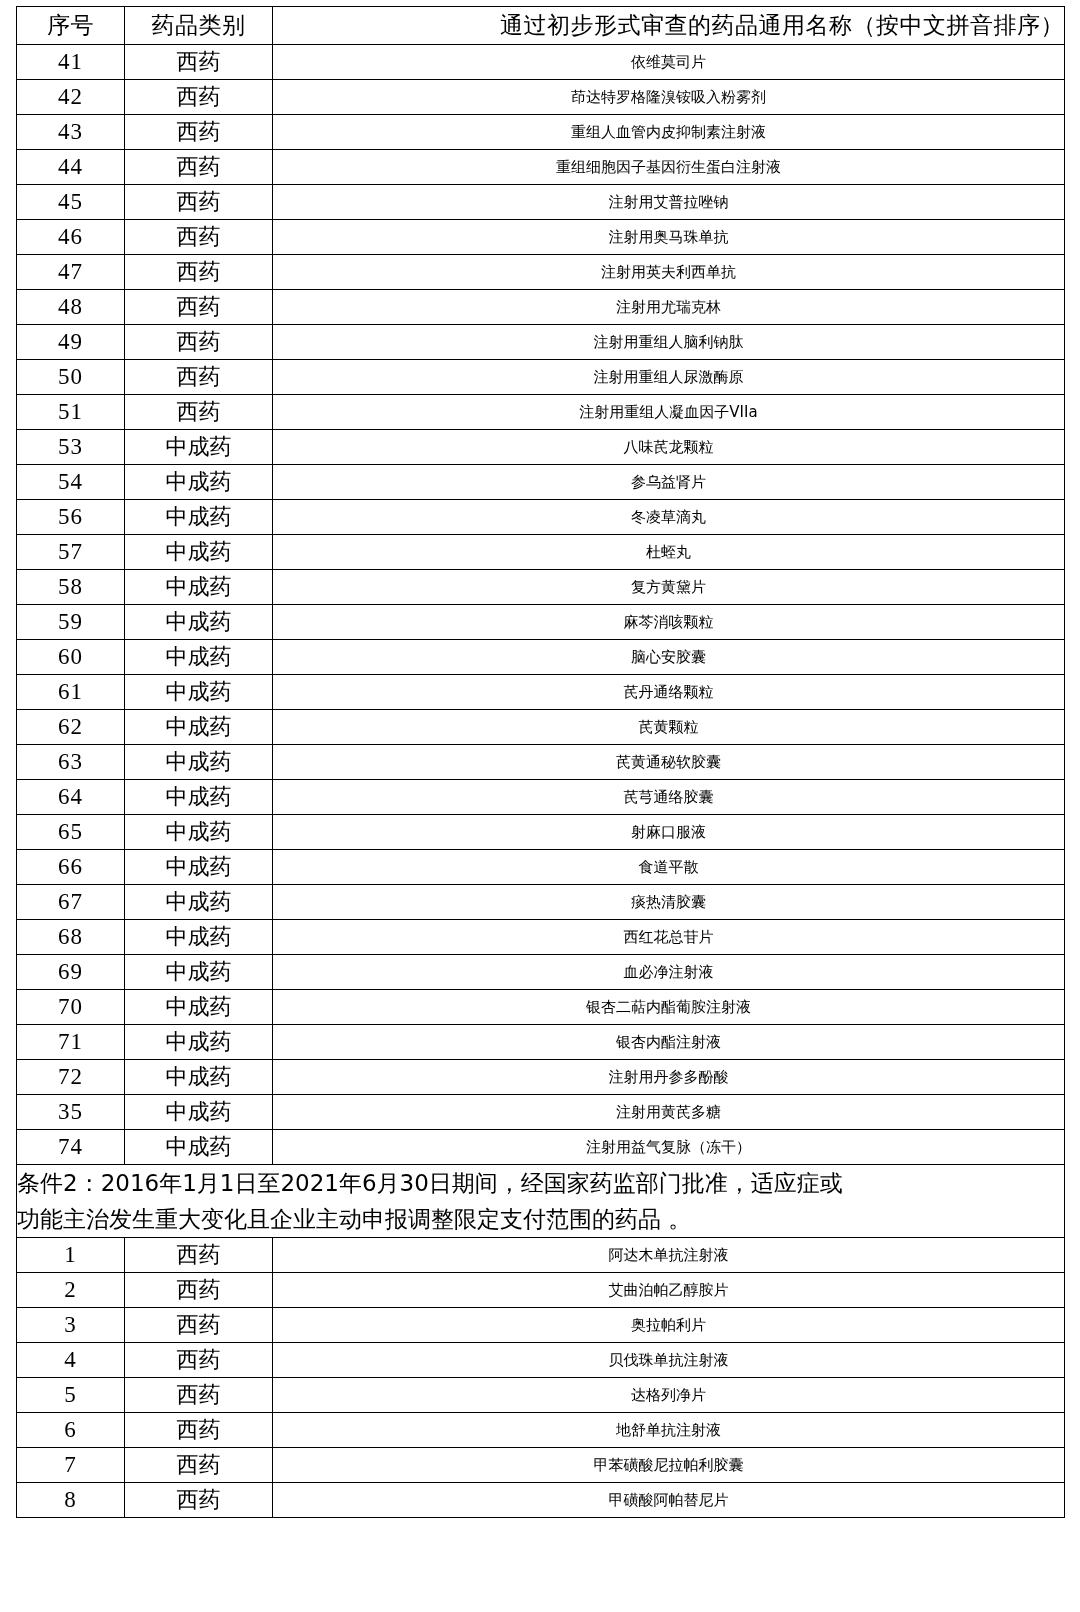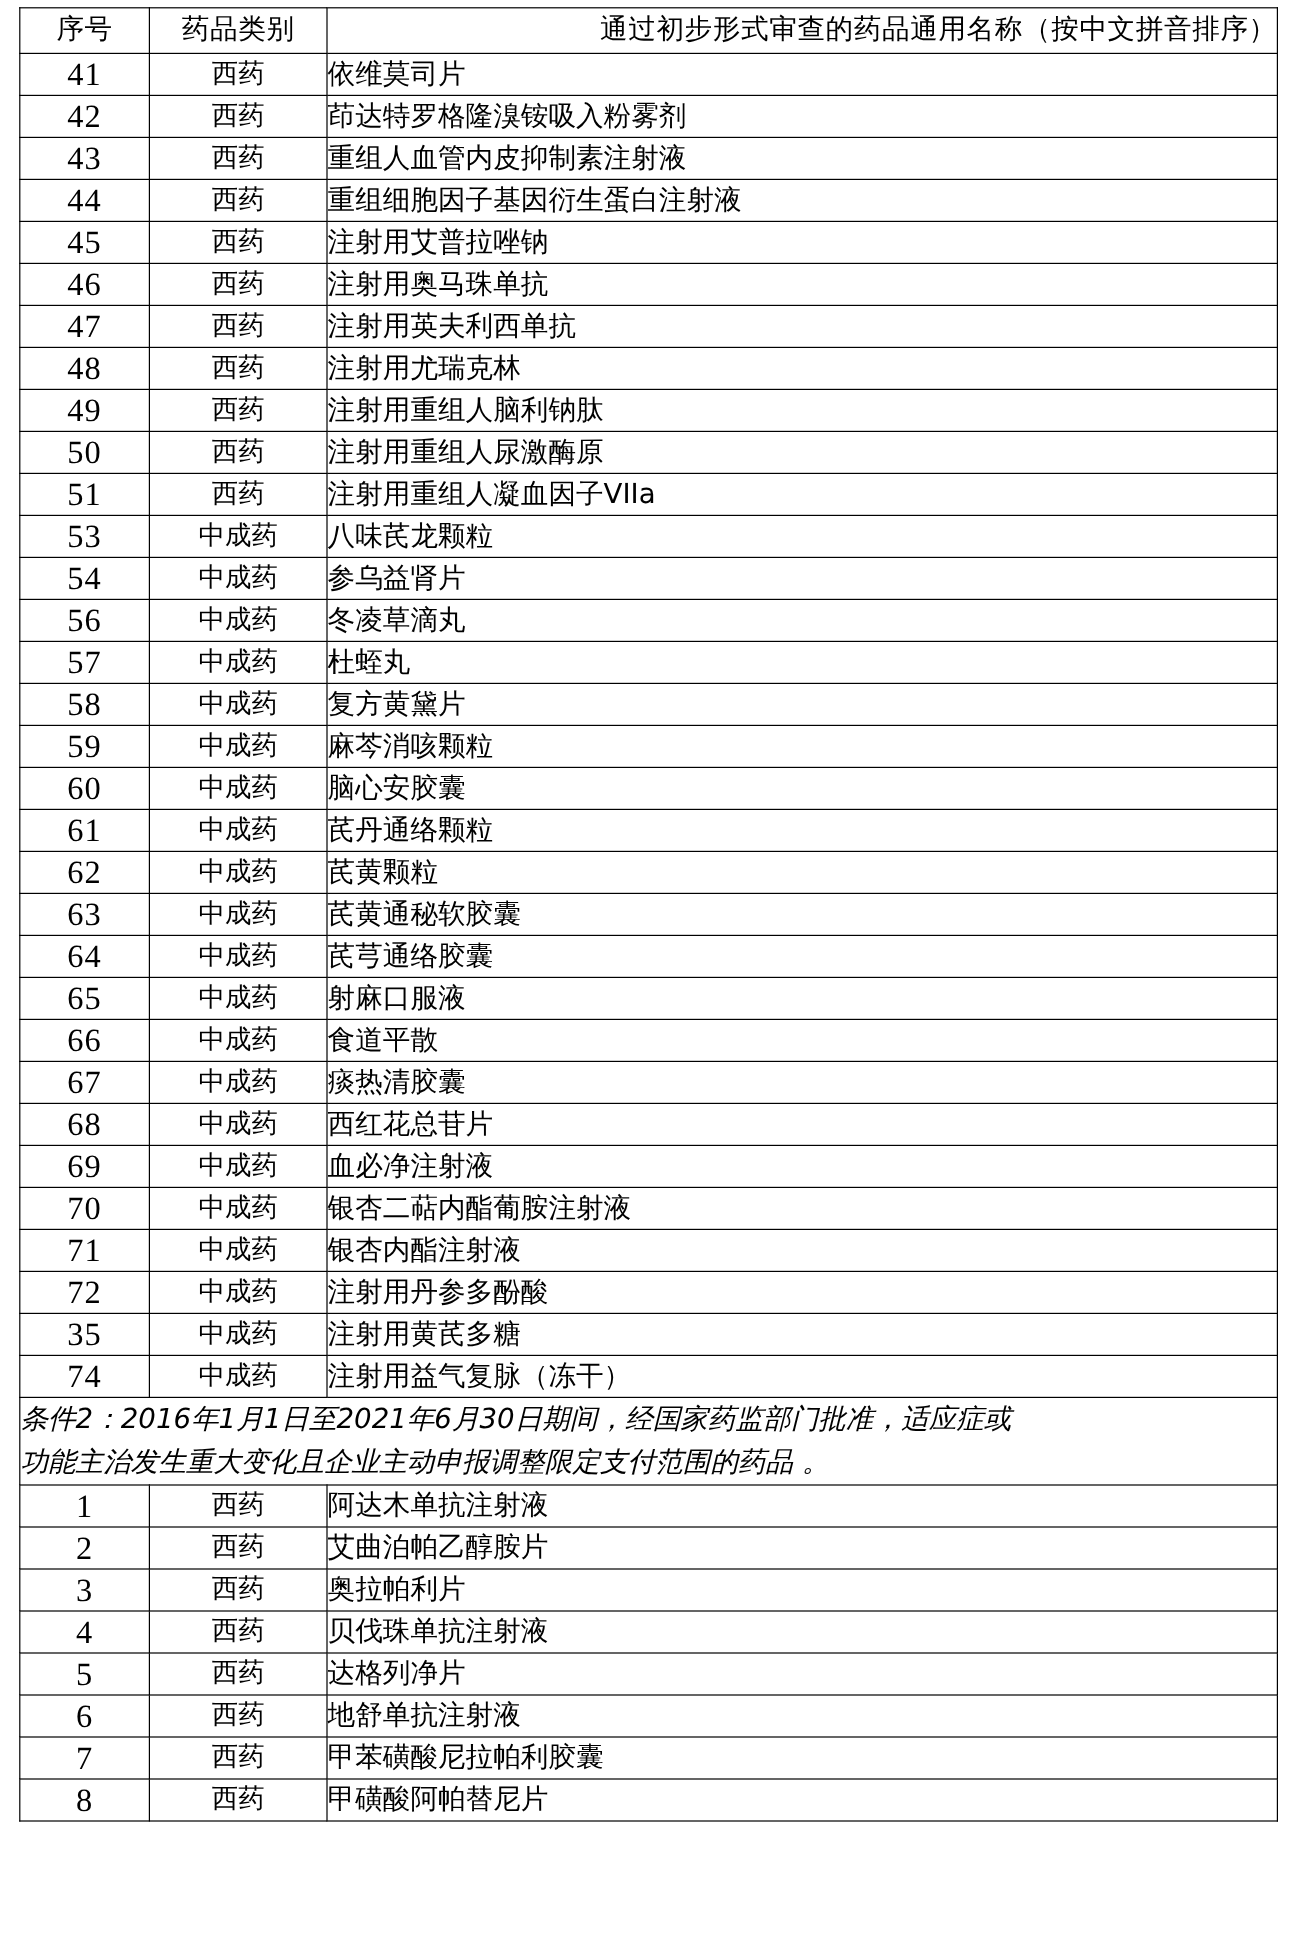--- a/index.html
+++ b/index.html
@@ -44,51 +44,50 @@
     line-height: 37px;
     font-family: "DejaVu Sans", "Liberation Sans", sans-serif;
     font-weight: bold;
   }
   .hdr-cell.name {
     text-align: right;
     padding-left: 8px;
   }
   .cell-no {
     text-align: center;
-    font-size: 27px;
+    font-size: 23px;
     height: 34px;
     line-height: 34px;
     letter-spacing: 1px;
   }
   .cell-cat {
     text-align: center;
     font-size: 22px;
     height: 34px;
     line-height: 34px;
     font-family: "DejaVu Sans", "Liberation Sans", sans-serif;
   }
   .cell-name {
-    text-align: left;
-    font-size: 23px;
+    text-align: center;
+    font-size: 15px;
     height: 34px;
     line-height: 34px;
     padding-left: 8px;
     font-family: "DejaVu Sans", "Liberation Sans", sans-serif;
     white-space: nowrap;
   }
   .note-cell {
     text-align: left;
     font-size: 23px;
     line-height: 36px;
     padding: 2px 6px 4px 6px;
     font-family: "DejaVu Sans", "Liberation Sans", sans-serif;
   }
   .note-cell p {
     margin: 0;
-    font-style: italic;
   }
 </style>
 </head>
 <body>
 
 <div class="page">
   <table class="drug-table">
     <colgroup>
       <col class="c-no">
       <col class="c-cat">

